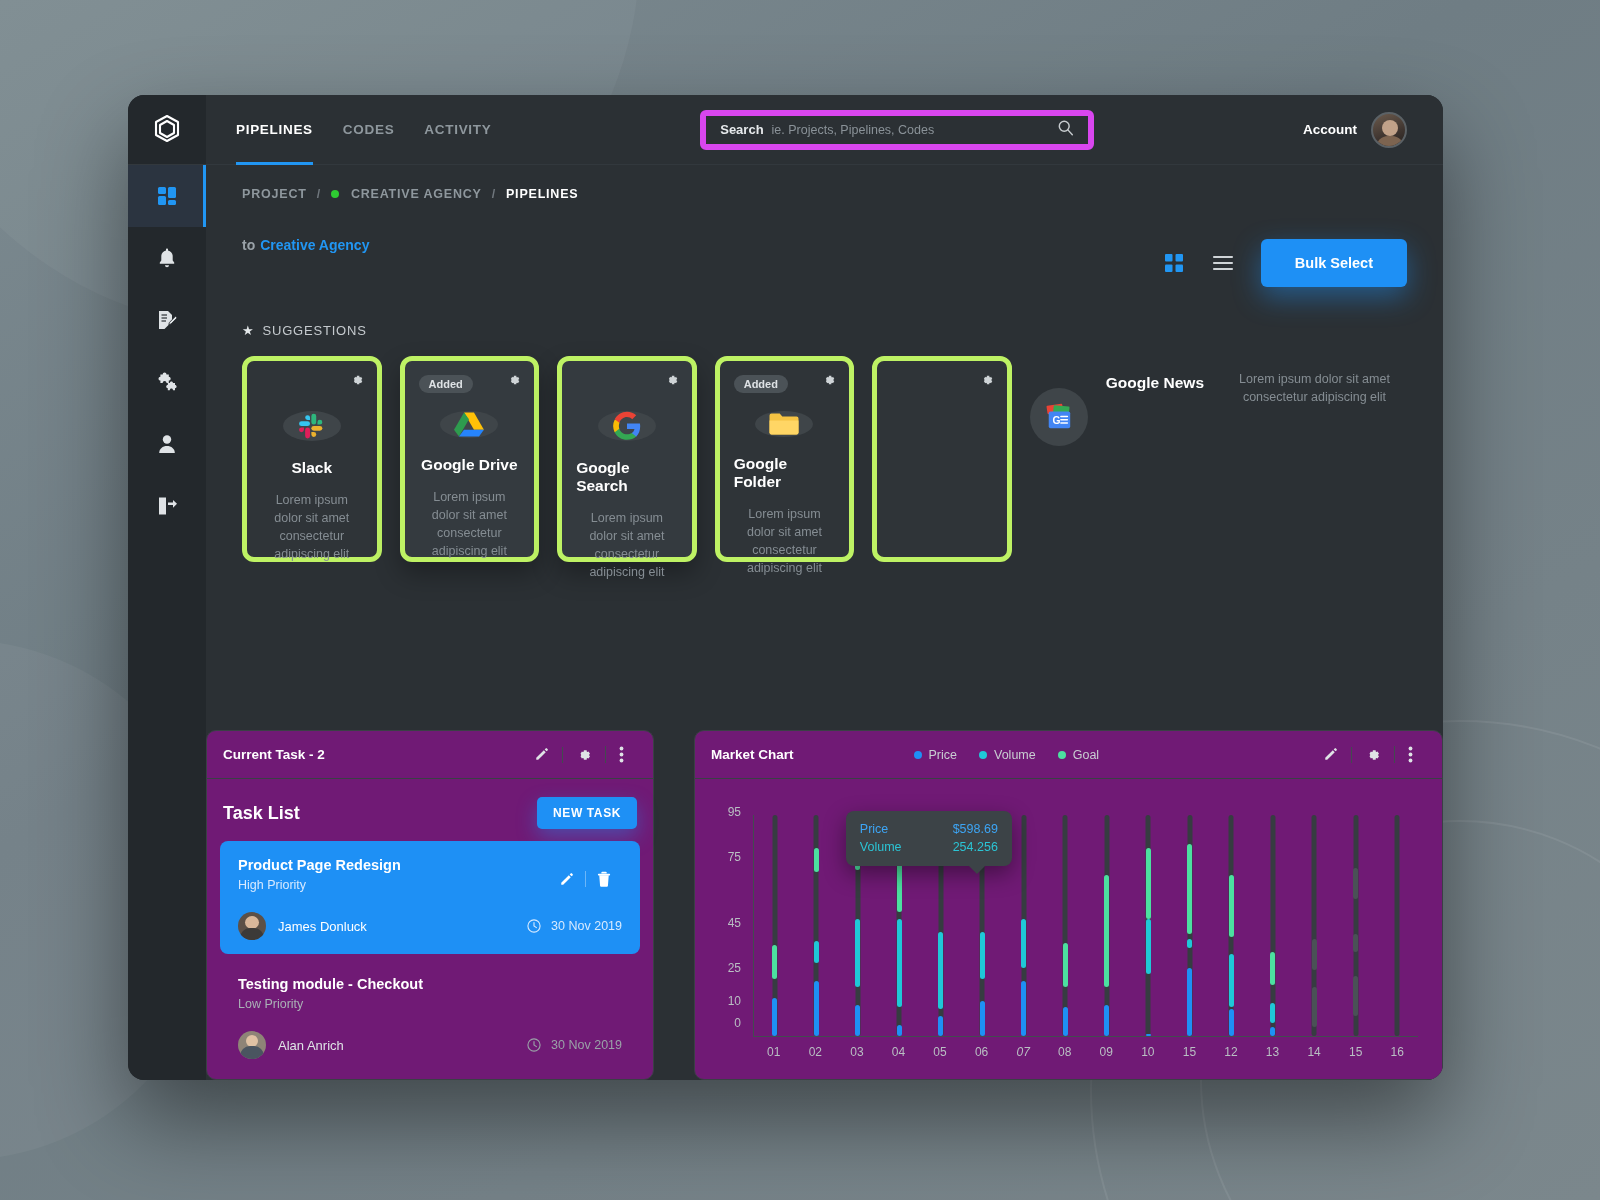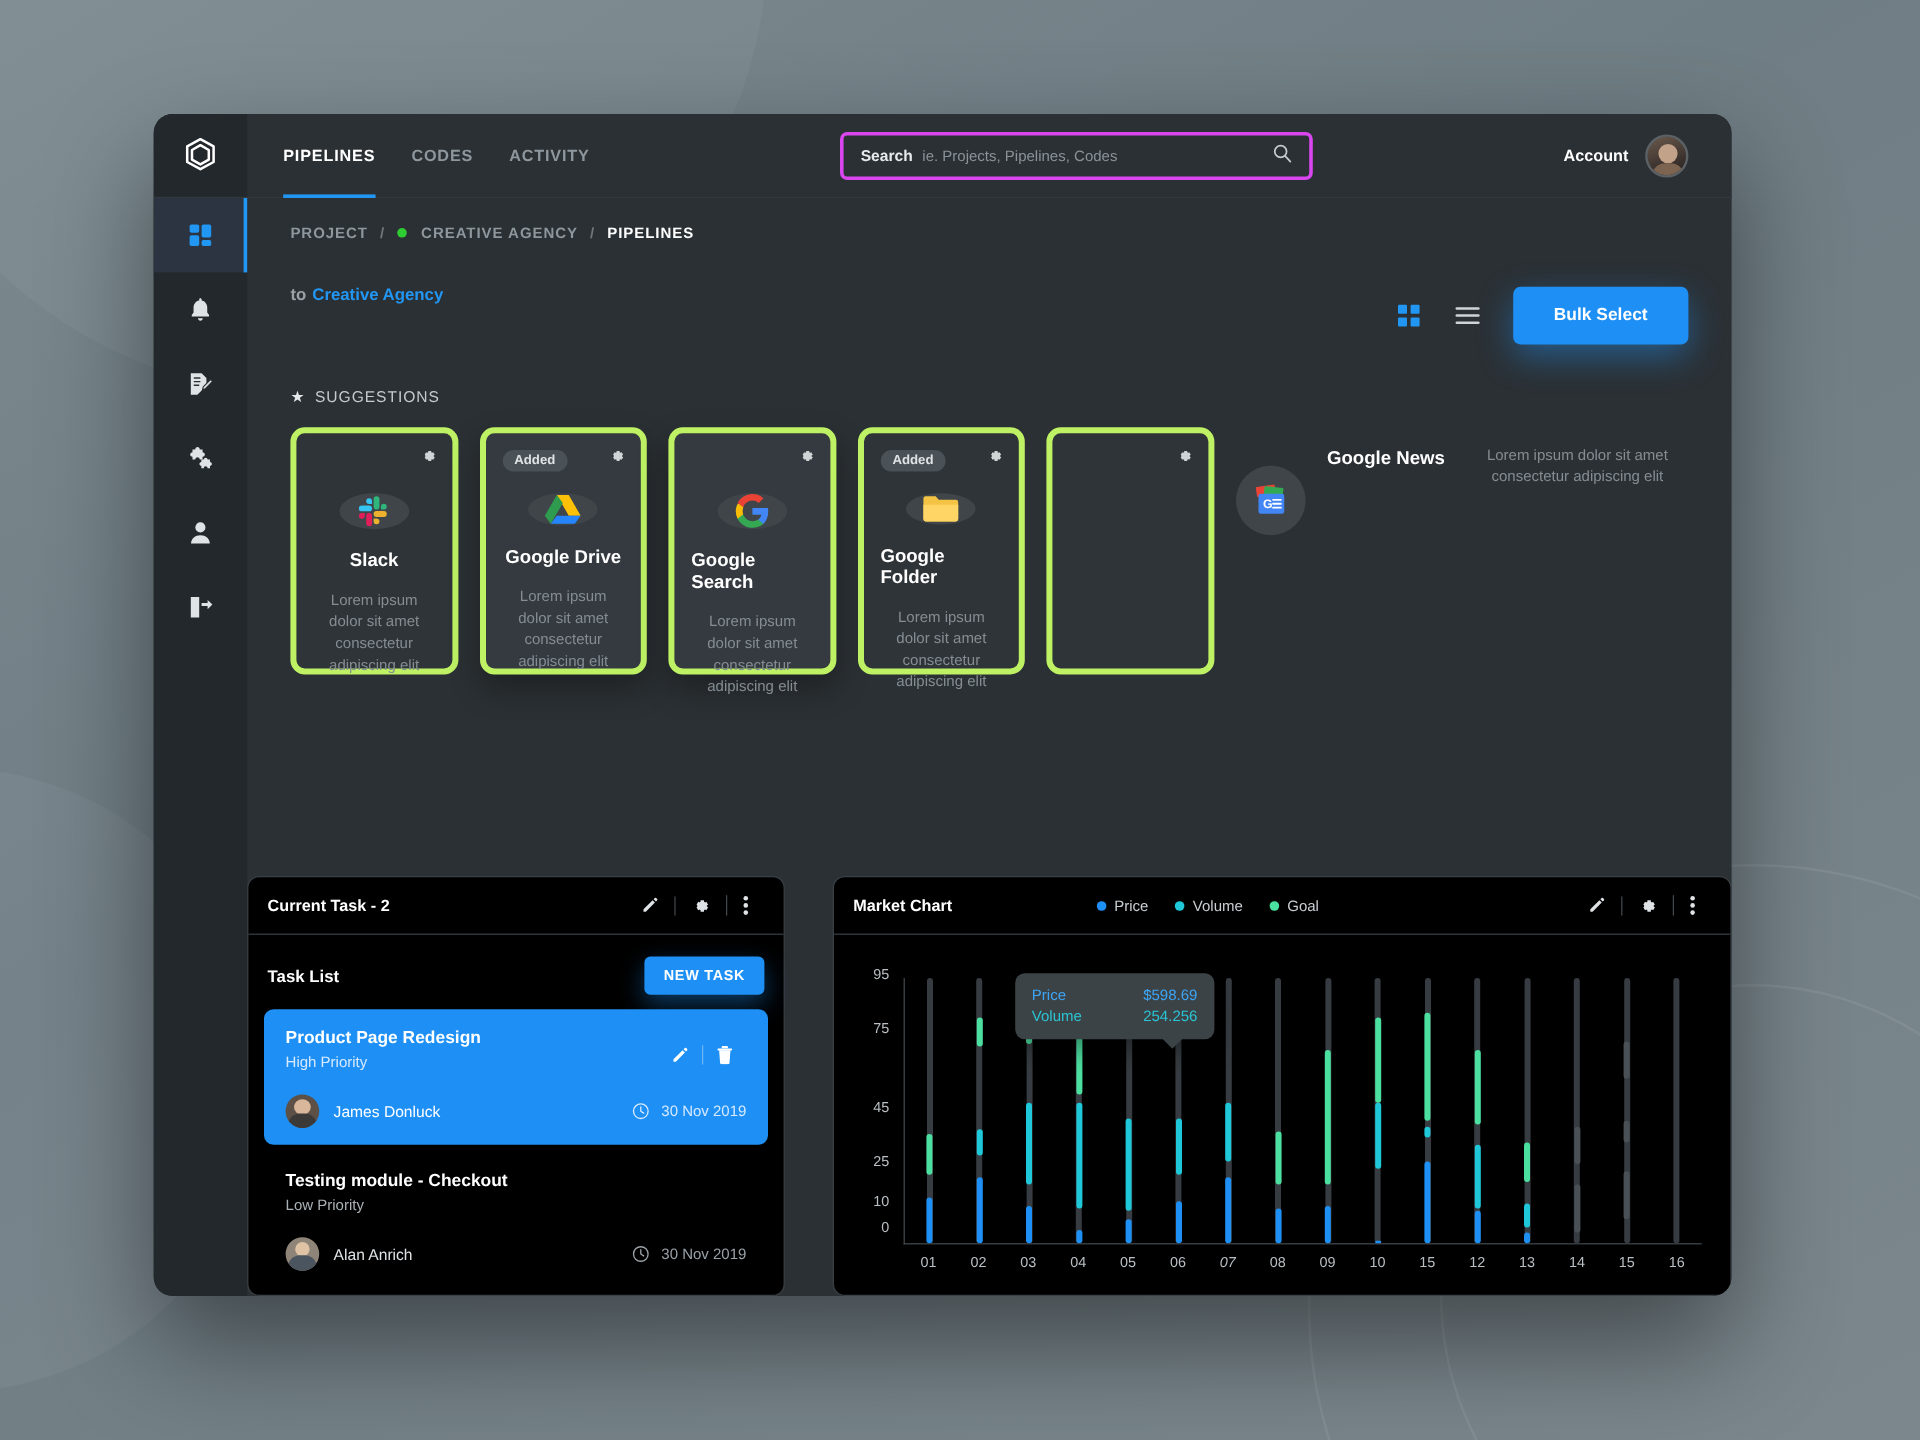--- a/index.html
+++ b/index.html
@@ -68,21 +68,21 @@
     color: #8e979d; height: 100%; display: flex; align-items: center;
     position: relative; cursor: pointer;
   }
   .tab.active { color: #ffffff; }
   .tab.active::after {
     content: ""; position: absolute; bottom: -1px; left: 0; right: 0;
     height: 3px; background: #2196f3;
   }
   .search-wrap { flex: 1; display: flex; justify-content: center; }
   .searchbox {
-    width: 394px; height: 40px; border: 3px solid #d946ef; border-radius: 6px;
+    width: 394px; height: 40px; border: 6px solid #d946ef; border-radius: 6px;
     display: flex; align-items: center; padding: 0 14px; background: #2b3034;
     cursor: text;
   }
   .search-label { color: #e7eaec; font-size: 13px; font-weight: bold; margin-right: 8px;}
   .search-ph { color: #8a9298; font-size: 12.5px; flex: 1; }
   .search-icon { color: #c6cbce; }
   .account-area { display: flex; align-items: center; gap: 14px; }
   .account-label { color: #ffffff; font-size: 13.5px; font-weight: bold; }
   .avatar-top {
     width: 36px; height: 36px; border-radius: 50%;
@@ -149,41 +149,41 @@
     width: 58px; height: 58px; border-radius: 50%; background: #3f4549;
     display: flex; align-items: center; justify-content: center; margin-top: 32px;
   }
   .card-title { color: #fff; font-size: 15.5px; font-weight: bold; margin-top: 18px; }
   .card-desc { color: #858d93; font-size: 12.5px; line-height: 1.45; text-align: center;
     margin-top: 14px; max-width: 185px; }
 
   
   .panels { display: flex; gap: 40px; margin-top: 40px; }
   .panel {
-    background: #000000; border: 1px solid #3a4045; border-radius: 10px;
+    background: #701a75; border: 1px solid #3a4045; border-radius: 10px;
   }
   .panel-left { width: 448px; }
   .panel-right { flex: 1; }
   .panel-head {
     height: 48px; display: flex; align-items: center; padding: 0 16px;
     border-bottom: 1px solid #3a4045;
   }
   .panel-title { color: #ffffff; font-size: 13.5px; font-weight: bold; }
   .panel-tools { margin-left: auto; display: flex; align-items: center; gap: 0; }
   .tool { padding: 0 13px; cursor: pointer; display: flex; align-items: center; }
   .tool + .tool { border-left: 1px solid #434a4f; }
 
   .legend { display: flex; gap: 22px; margin-left: 120px; }
   .legend-item { display: flex; align-items: center; gap: 7px; color: #c9ced2; font-size: 12.5px; }
   .legend-dot { width: 8px; height: 8px; border-radius: 50%; }
 
   .tasklist-head {
     display: flex; align-items: center; padding: 18px 16px 12px 16px;
   }
-  .tasklist-title { color: #fff; font-size: 14px; font-weight: bold; }
+  .tasklist-title { color: #fff; font-size: 18px; font-weight: bold; }
   .btn-newtask {
     margin-left: auto; background: #1e90f5; color: #fff; border: none;
     border-radius: 5px; height: 32px; padding: 0 16px; font-size: 12px;
     font-weight: bold; letter-spacing: 0.6px; cursor: pointer;
     box-shadow: 0 8px 20px rgba(30,144,245,0.40);
     font-family: "Liberation Sans", sans-serif;
   }
   .task { border-radius: 8px; padding: 16px 18px 14px; margin: 0 13px 6px; position: relative; }
   .task.selected { background: #1e90f5; }
   .task-name { color: #fff; font-size: 14.5px; font-weight: bold; }

